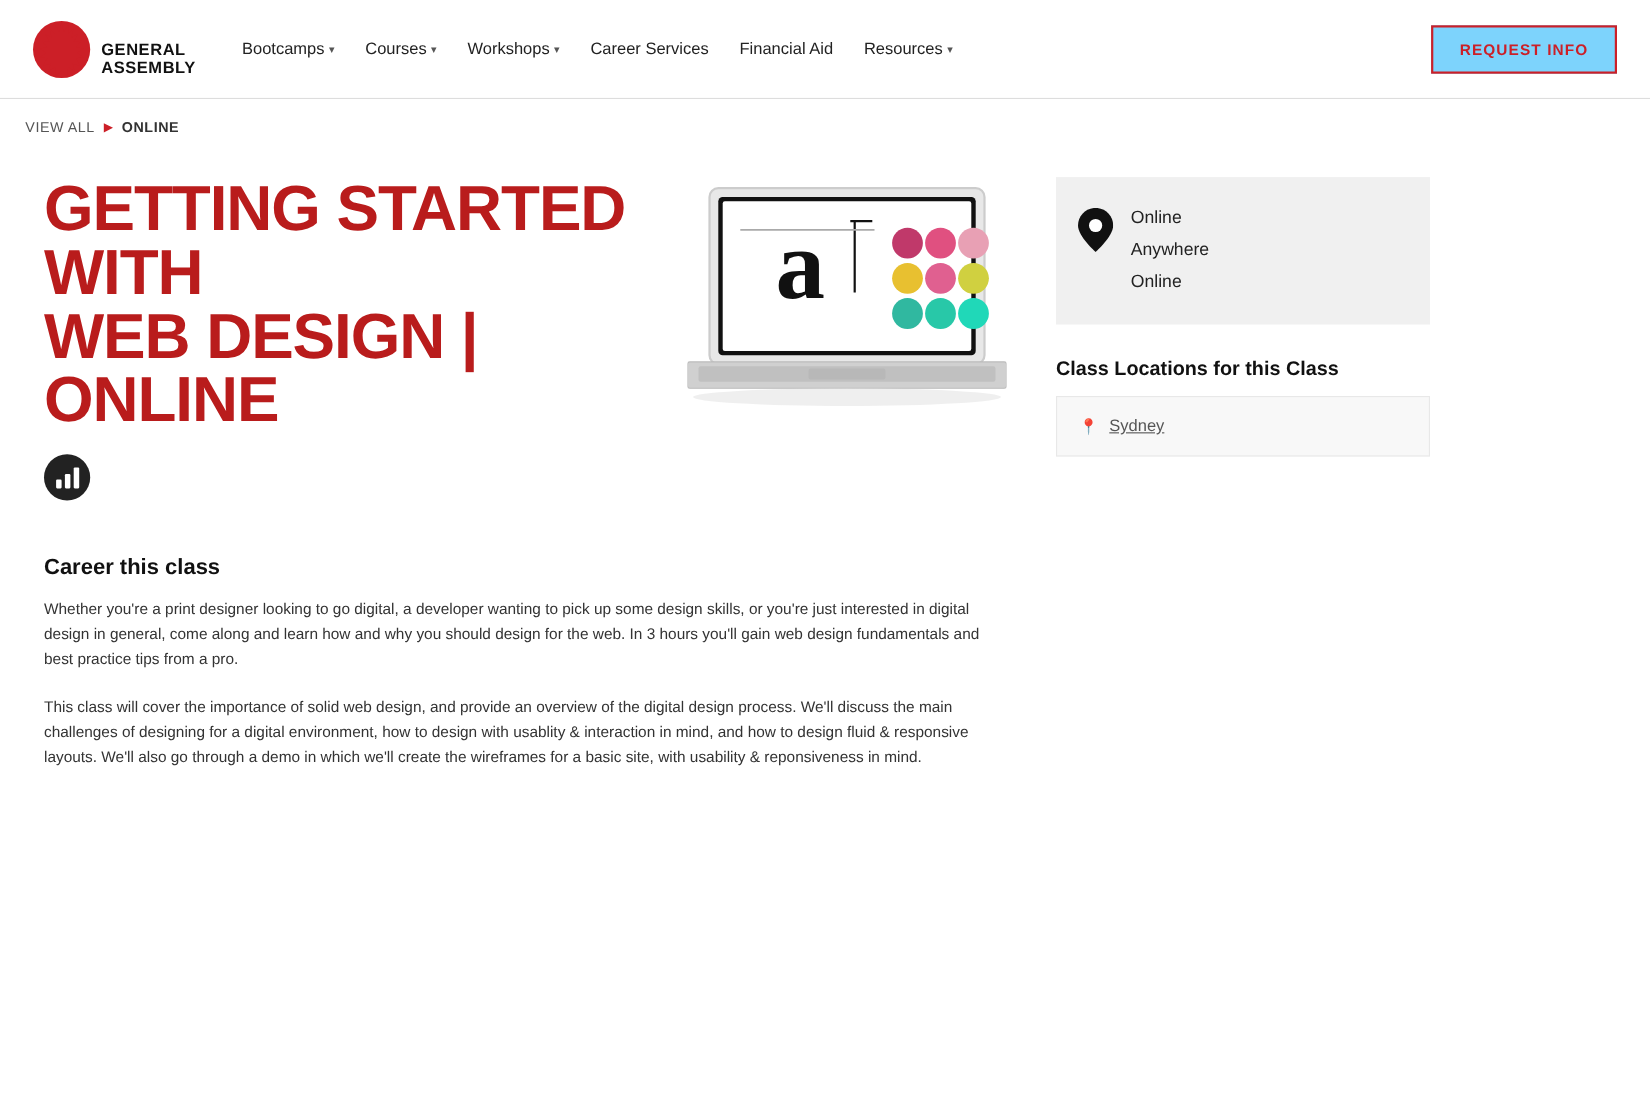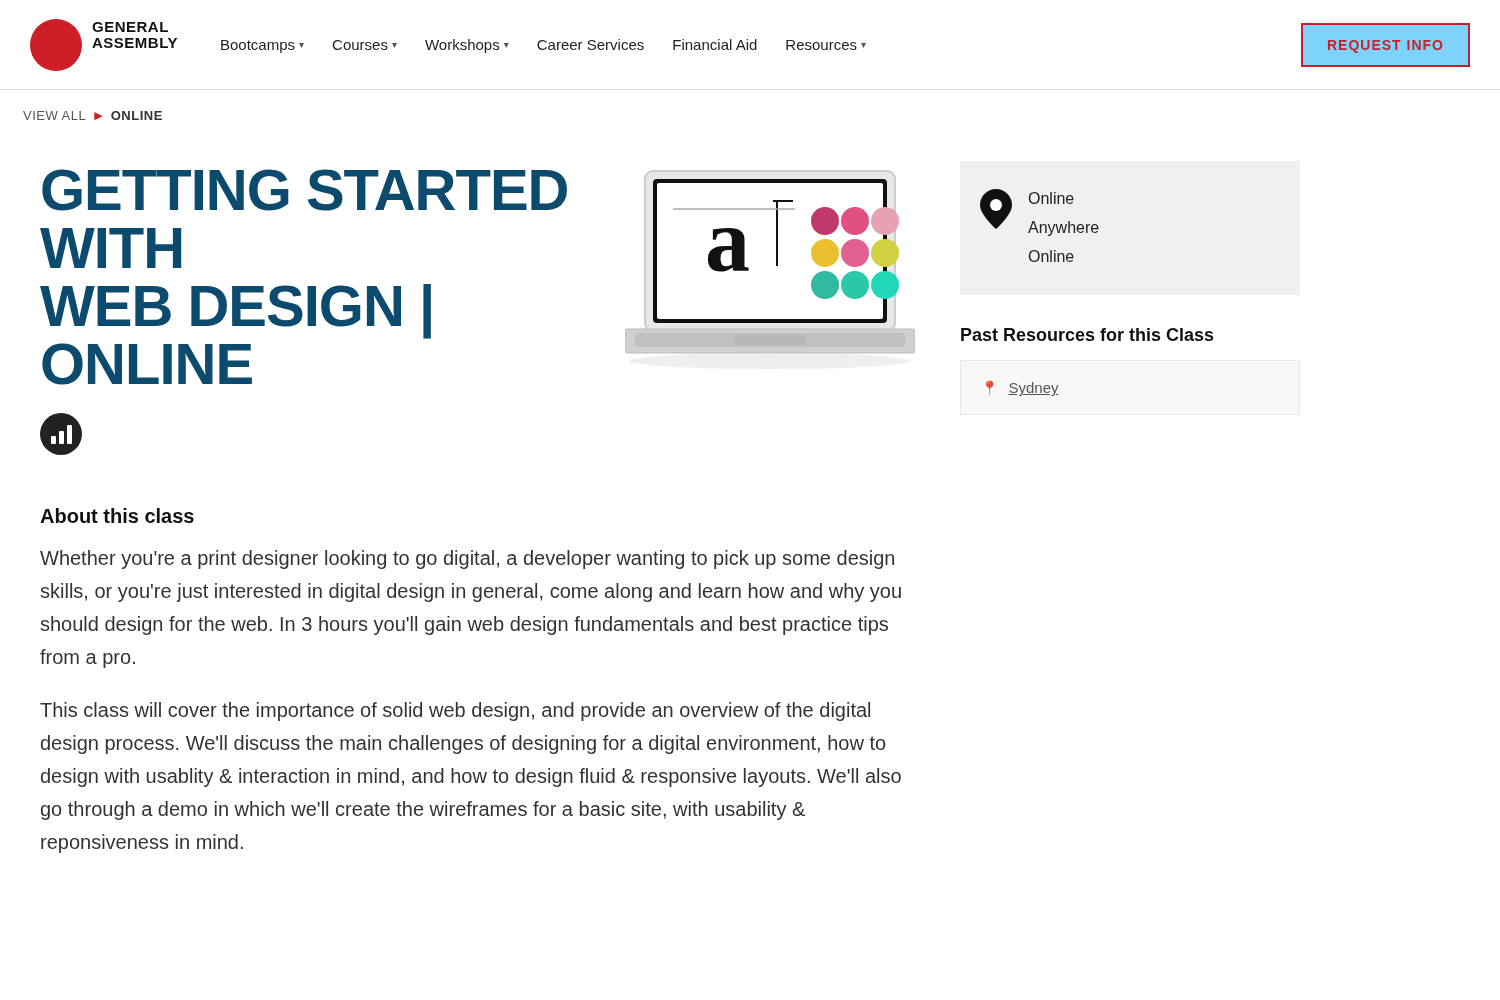--- a/index.html
+++ b/index.html
@@ -9,21 +9,21 @@
     .header {
       display: flex;
       align-items: center;
       padding: 0 30px;
       height: 90px;
       border-bottom: 1px solid #ddd;
       background: #fff;
     }
     .logo-area {
       display: flex;
-      align-items: flex-start;
+      align-items: flex-end;
       gap: 10px;
       margin-right: 30px;
       text-decoration: none;
     }
     .logo-badge {
       width: 52px;
       height: 52px;
       background: #cc1f27;
       border-radius: 50%;
       display: flex;
@@ -121,21 +121,21 @@
       gap: 20px;
       margin-bottom: 50px;
     }
     .hero-text { flex: 1; }
     .page-title {
       font-size: 58px;
       font-weight: 900;
       line-height: 1.0;
       letter-spacing: -1px;
       text-transform: uppercase;
-      color: #0c4a6e;
+      color: #b91c1c;
       margin-bottom: 20px;
     }
     .level-icon {
       width: 42px;
       height: 42px;
       background: #222;
       border-radius: 50%;
       display: flex;
       align-items: center;
       justify-content: center;
@@ -161,21 +161,21 @@
 
     
     .about-section { margin-top: 10px; }
     .about-title {
       font-size: 20px;
       font-weight: 700;
       color: #111;
       margin-bottom: 14px;
     }
     .about-text {
-      font-size: 20px;
+      font-size: 14px;
       line-height: 1.65;
       color: #333;
       margin-bottom: 20px;
     }
 
     
     .sidebar-section { margin-bottom: 30px; }
     .sidebar-heading {
       font-size: 18px;
       font-weight: 700;
@@ -318,21 +318,21 @@
           <rect x="10" y="172" width="270" height="14" rx="2" ry="2" fill="#c0c0c0"></rect>
 
           <rect x="110" y="174" width="70" height="10" rx="2" ry="2" fill="#b8b8b8"></rect>
 
           <ellipse cx="145" cy="200" rx="140" ry="8" fill="#e0e0e0" opacity="0.5"></ellipse>
         </svg>
       </div>
     </div>
 
     <div class="about-section">
-      <h2 class="about-title">About this class</h2>
+      <h2 class="about-title">Career this class</h2>
       <p class="about-text">Whether you're a print designer looking to go digital, a developer wanting to pick up some design skills, or you're just interested in digital design in general, come along and learn how and why you should design for the web. In 3 hours you'll gain web design fundamentals and best practice tips from a pro.</p>
       <p class="about-text">This class will cover the importance of solid web design, and provide an overview of the digital design process. We'll discuss the main challenges of designing for a digital environment, how to design with usablity &amp; interaction in mind, and how to design fluid &amp; responsive layouts. We'll also go through a demo in which we'll create the wireframes for a basic site, with usability &amp; reponsiveness in mind.</p>
     </div>
   </div>
 
   <div class="content-right">
 
     <div class="sidebar-section">
       <div class="location-card">
         <div class="map-pin-icon">
@@ -343,20 +343,20 @@
         </div>
         <div class="location-lines">
           <div>Online</div>
           <div>Anywhere</div>
           <div>Online</div>
         </div>
       </div>
     </div>
 
     <div class="sidebar-section">
-      <h3 class="sidebar-heading">Past Resources for this Class</h3>
+      <h3 class="sidebar-heading">Class Locations for this Class</h3>
       <div class="past-location-card">
         <span class="pin-small">📍</span>
         <a class="location-link" href="#">Sydney</a>
       </div>
     </div>
   </div>
 </div>
 
 </body></html>

